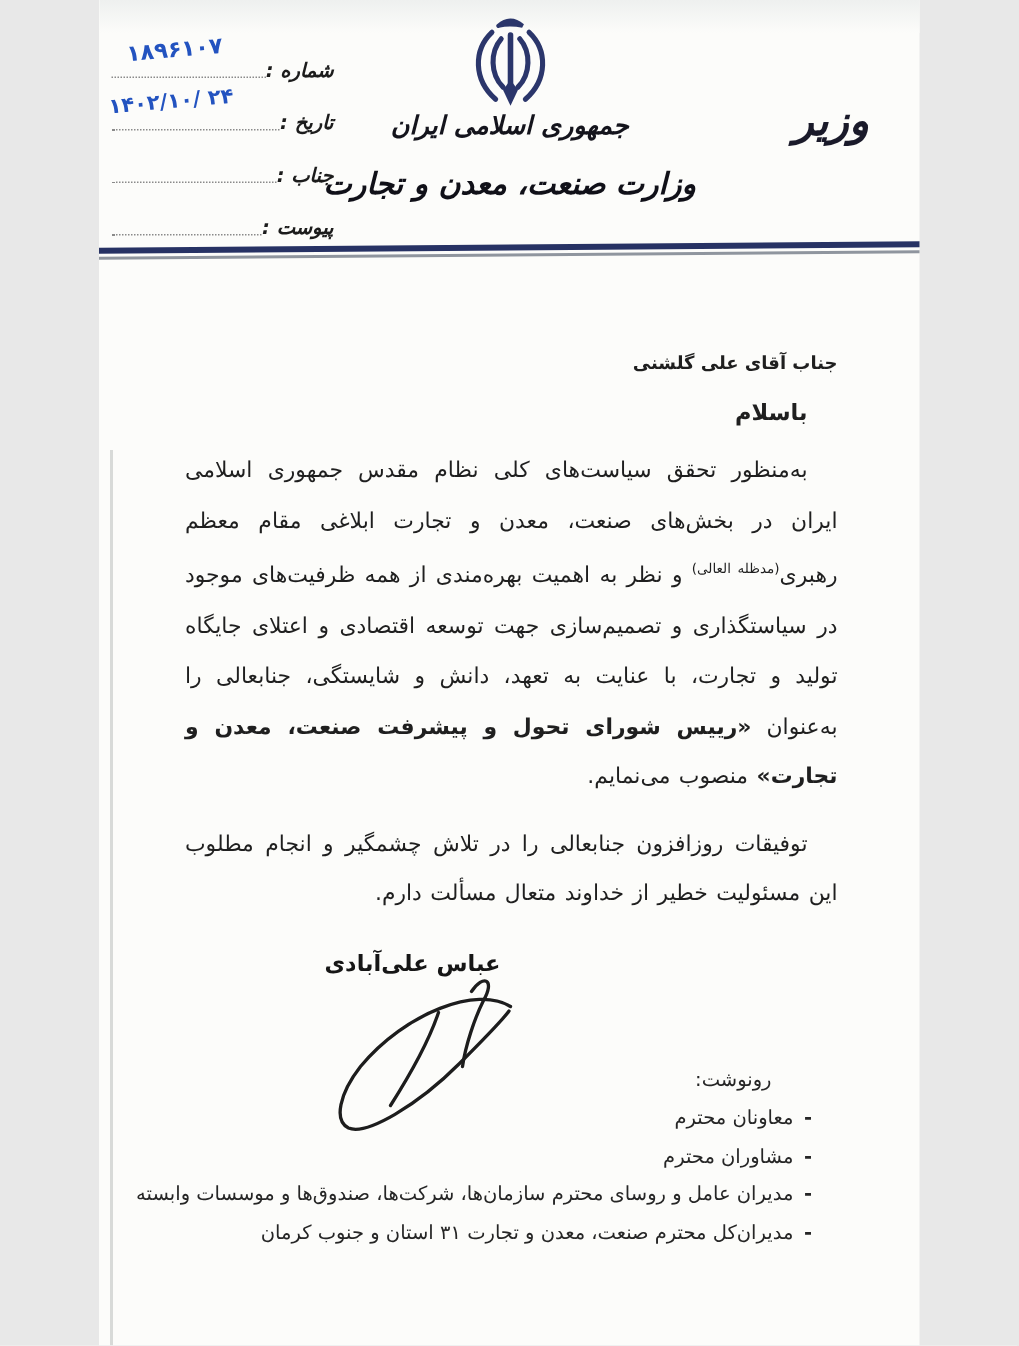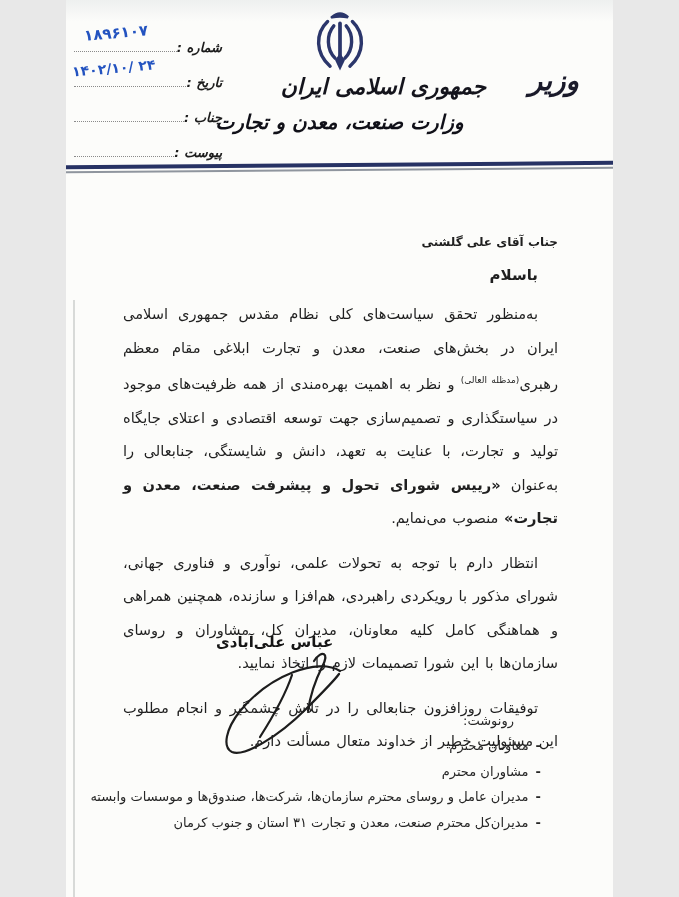--- a/index.html
+++ b/index.html
@@ -23,21 +23,21 @@
   .meta-value{
     position:absolute;color:#2353c0;font-weight:bold;font-size:15px;
     letter-spacing:2px;transform:rotate(-5deg);white-space:nowrap;direction:ltr;
   }
   .meta-value.num{top:2px;left:12px;}
   .meta-value.date{top:38px;left:0px;font-size:14px;letter-spacing:1px;}
   
   .emblem{position:absolute;top:8px;left:50%;transform:translateX(-50%);}
   .republic{
     position:absolute;top:74px;left:0;width:100%;text-align:center;
-    font-size:22px;font-weight:bold;font-style:italic;color:#14141c;padding-left:44px;
+    font-size:17px;font-weight:bold;font-style:italic;color:#14141c;
   }
   .ministry{
     position:absolute;top:110px;left:0;width:100%;text-align:center;
     font-size:20px;font-weight:bold;font-style:italic;color:#101018;
   }
   .minister{
     position:absolute;top:64px;right:34px;
     font-size:28px;font-weight:bold;font-style:italic;color:#1a1a2a;
   }
   .separator{position:absolute;top:163px;left:-5px;right:-5px;transform:rotate(-0.45deg);}
@@ -111,21 +111,20 @@
     <div class="thick"></div>
     <div class="thin"></div>
   </div>
 
   <div class="body">
     <div class="recipient">جناب آقای علی گلشنی</div>
     <div class="salutation">باسلام</div>
 
     <p class="par first"><span>به‌منظور تحقق سیاست‌های کلی نظام مقدس جمهوری اسلامی ایران در بخش‌های صنعت، معدن و تجارت ابلاغی مقام معظم رهبری</span><span class="sup">(مدظله العالی)</span><span> و نظر به اهمیت بهره‌مندی از همه ظرفیت‌های موجود در سیاستگذاری و تصمیم‌سازی جهت توسعه اقتصادی و اعتلای جایگاه تولید و تجارت، با عنایت به تعهد، دانش و شایستگی، جنابعالی را به‌عنوان </span><span class="bold">«رییس شورای تحول و پیشرفت صنعت، معدن و تجارت»</span><span> منصوب می‌نمایم.</span></p>
 
-    <p class="par">انتظار دارم با توجه به تحولات علمی، نوآوری و فناوری جهانی، شورای مذکور با رویکردی راهبردی، هم‌افزا و سازنده، همچنین همراهی و هماهنگی کامل کلیه معاونان، مدیران کل، مشاوران و روسای سازمان‌ها با این شورا تصمیمات لازم را اتخاذ نمایید.</p>
 
     <p class="par">توفیقات روزافزون جنابعالی را در تلاش چشمگیر و انجام مطلوب این مسئولیت خطیر از خداوند متعال مسألت دارم.</p>
   </div>
 
   <div class="signature">
     <div class="signer-name">عباس علی‌آبادی</div>
     <div class="sig-scribble">
       <svg width="135" height="112" viewBox="0 0 135 112" aria-hidden="true">
         <g fill="none" stroke="#1d1d1d" stroke-width="2.2" stroke-linecap="round">
           <path d="M96,14 C104,2 112,6 104,20 C98,32 92,50 90,64"></path>

